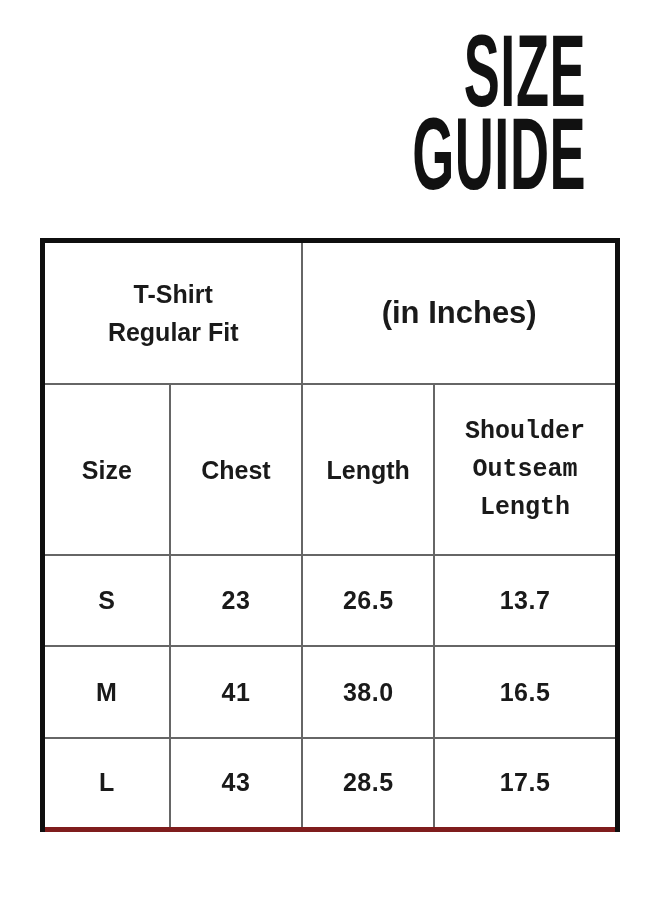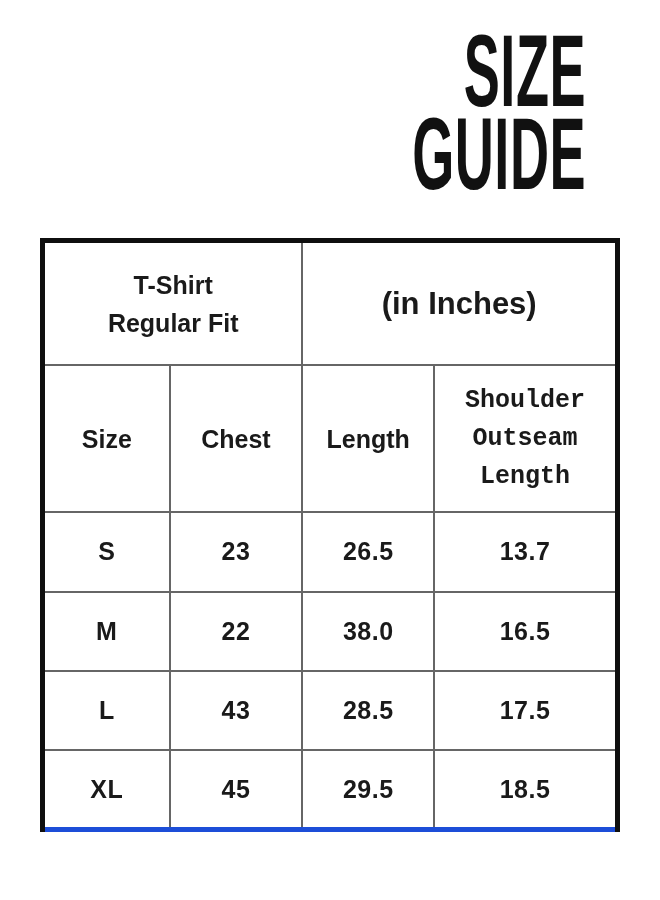--- a/index.html
+++ b/index.html
@@ -53,21 +53,21 @@
     border: 2px solid #666666;
     text-align: center;
     vertical-align: middle;
     font-weight: 700;
     color: #1a1a1a;
     padding: 2px 6px;
     overflow: hidden;
   }
   
   table.size-table {
-    border: 5px solid #1d4ed8;
+    border: 5px solid #7f1d1d;
     padding-left: 19px;
   }
   table.size-table tr.merged-row td { border-top: 5px solid #0f0f0f; }
   table.size-table tr.last-row td   { border-bottom: 5px solid #0f0f0f; }
   table.size-table td:first-child   { border-left: 5px solid #0f0f0f; }
   table.size-table td:last-child    { border-right: 5px solid #0f0f0f; }
 
   .col-size   { width: 22.1%; }
   .col-chest  { width: 23.1%; }
   .col-length { width: 22.9%; }
@@ -134,33 +134,27 @@
           </td>
         </tr>
         <tr class="data-row">
           <td class="data-cell">S</td>
           <td class="data-cell">23</td>
           <td class="data-cell">26.5</td>
           <td class="data-cell">13.7</td>
         </tr>
         <tr class="data-row">
           <td class="data-cell">M</td>
-          <td class="data-cell">22</td>
+          <td class="data-cell">41</td>
           <td class="data-cell">38.0</td>
           <td class="data-cell">16.5</td>
         </tr>
         <tr class="data-row">
           <td class="data-cell">L</td>
           <td class="data-cell">43</td>
           <td class="data-cell">28.5</td>
           <td class="data-cell">17.5</td>
         </tr>
-        <tr class="data-row">
-          <td class="data-cell">XL</td>
-          <td class="data-cell">45</td>
-          <td class="data-cell">29.5</td>
-          <td class="data-cell">18.5</td>
-        </tr>
       </tbody>
     </table>
   </div>
 
 </div>
 
 </body></html>

